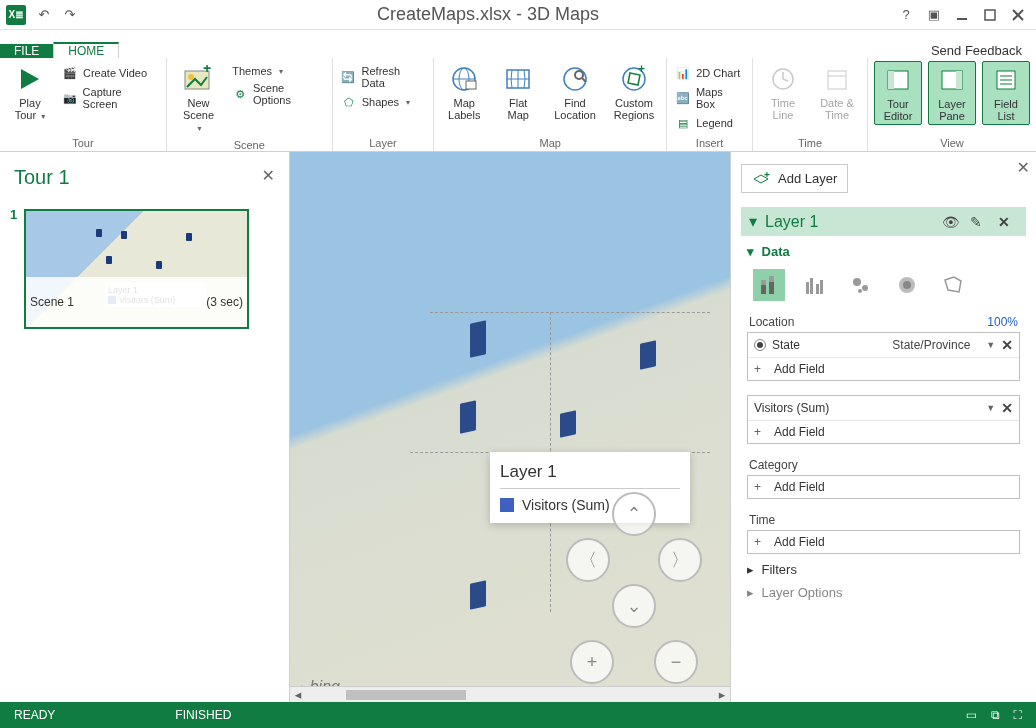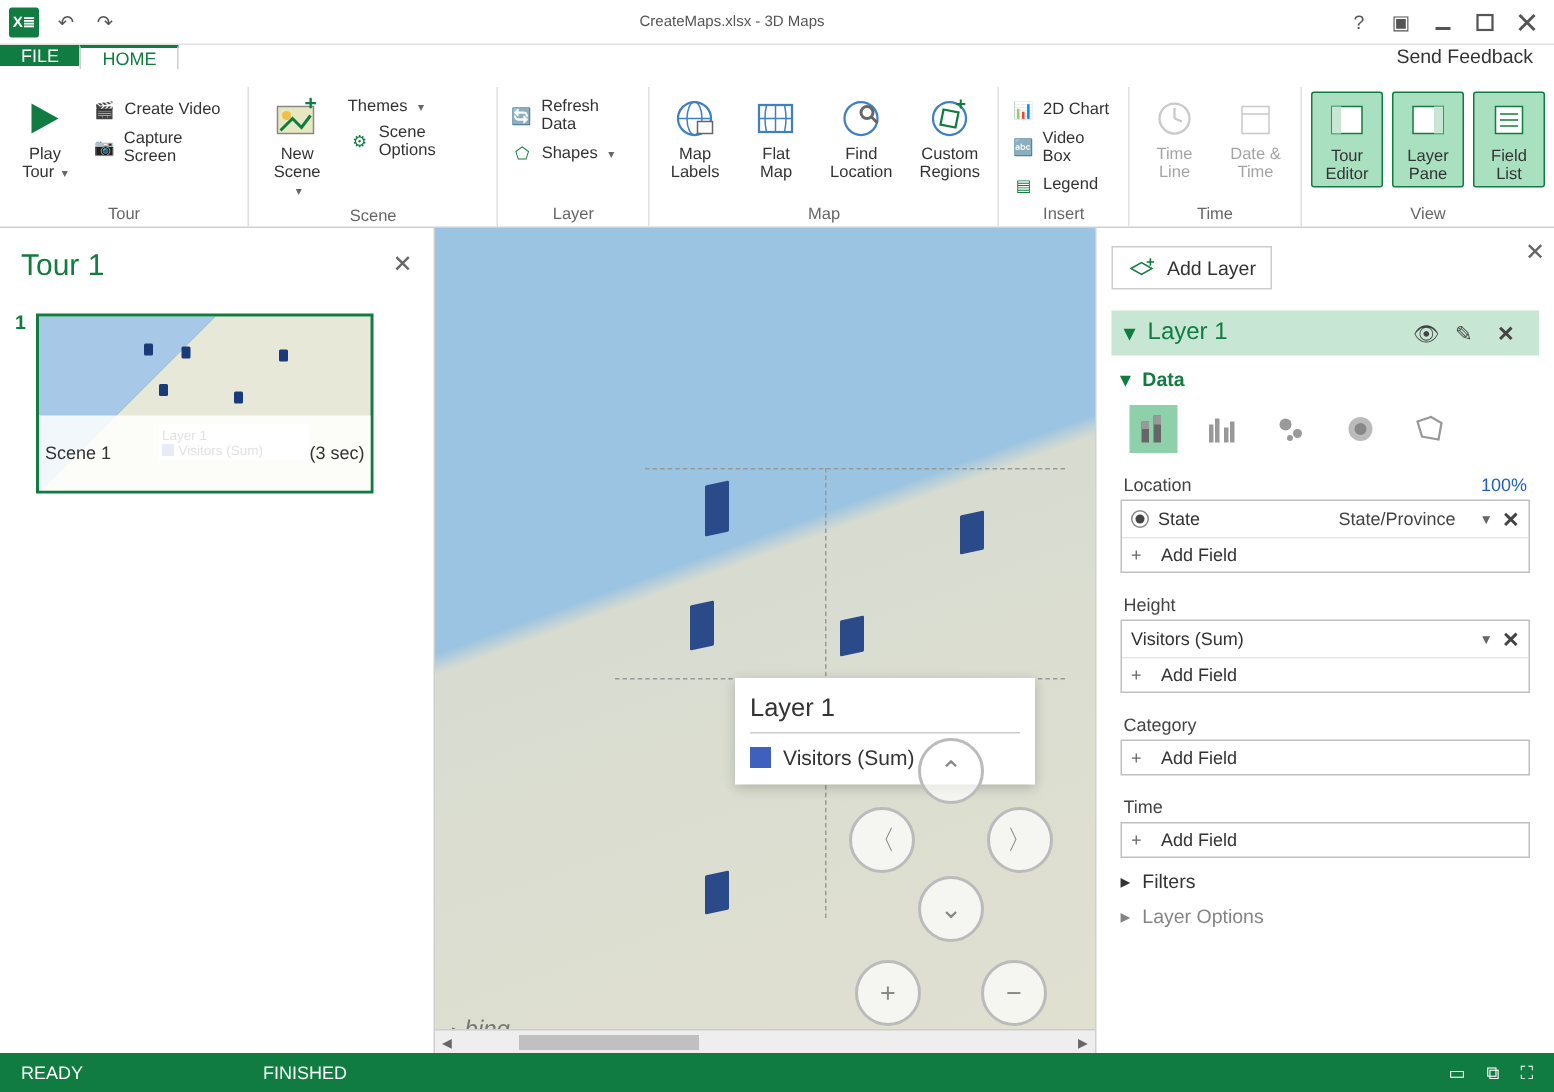--- a/index.html
+++ b/index.html
@@ -2,26 +2,26 @@
 <html><head>
 <meta charset="utf-8">
 <style>
 * { box-sizing: border-box; margin: 0; padding: 0; font-family: "Segoe UI", Arial, sans-serif; }
 body { width: 1036px; height: 728px; background: #fff; overflow: hidden; display: flex; flex-direction: column; font-size: 13px; color: #333; }
 
 
 .titlebar { height: 30px; display: flex; align-items: center; background: #fff; border-bottom: 1px solid #e0e0e0; }
 .titlebar .left { display: flex; align-items: center; gap: 10px; padding-left: 6px; }
 .titlebar .xl-icon { width: 20px; height: 20px; background: #107c41; color: #fff; display: flex; align-items: center; justify-content: center; font-size: 10px; font-weight: bold; border-radius: 2px; }
-.titlebar .center { flex: 1; text-align: center; color: #555; font-size: 10px; }
+.titlebar .center { flex: 1; text-align: center; color: #555; font-size: 18px; }
 .titlebar .right { display: flex; align-items: center; gap: 12px; padding-right: 10px; }
 .winbtn { width: 16px; height: 16px; display: flex; align-items: center; justify-content: center; cursor: pointer; color: #555; }
 
 
-.tabs { height: 28px; display: flex; align-items: flex-start; }
+.tabs { height: 28px; display: flex; align-items: flex-end; }
 .tab { padding: 0 14px; display: flex; align-items: center; font-size: 12px; cursor: pointer; }
 .tab.file { background: #107c41; color: #fff; }
 .tab.home { background: #fff; color: #107c41; border-top: 2px solid #107c41; border-left: 1px solid #d0d0d0; border-right: 1px solid #d0d0d0; }
 .feedback { margin-left: auto; padding: 0 14px; display: flex; align-items: center; color: #333; cursor: pointer; font-size: 13px; }
 
 
 .ribbon { height: 94px; display: flex; border-bottom: 1px solid #d0d0d0; background: #fff; }
 .group { display: flex; flex-direction: column; border-right: 1px solid #e0e0e0; padding: 3px 6px 0; }
 .group-body { flex: 1; display: flex; align-items: flex-start; gap: 6px; }
 .group-label { text-align: center; font-size: 11px; color: #666; padding: 2px 0; }
@@ -257,21 +257,21 @@
 
   <div class="group">
     <div class="group-body">
       <div class="smallbtns">
         <div class="smallbtn">
             <span class="sicn">📊</span>
             <span>2D Chart</span>
           </div>
         <div class="smallbtn">
             <span class="sicn">🔤</span>
-            <span>Video Box</span>
+            <span>Maps Box</span>
           </div>
         <div class="smallbtn">
             <span class="sicn">▤</span>
             <span>Legend</span>
           </div>
       </div>
     </div>
     <div class="group-label">Insert</div>
   </div>
 
@@ -475,23 +475,20 @@
             <span class="fx">✕</span>
           </div>
           <div class="fieldrow">
             <span class="plus">+</span>
             <span class="ftxt">Add Field</span>
           </div>
         </div>
       </div>
 
       <div class="fieldgroup">
-        <div class="fglabel">
-            <span>Height</span>
-          </div>
         <div class="fieldbox">
           <div class="fieldrow">
             <span class="ftxt">Visitors (Sum)</span>
             <span class="fcaret">▼</span>
             <span class="fx">✕</span>
           </div>
           <div class="fieldrow">
             <span class="plus">+</span>
             <span class="ftxt">Add Field</span>
           </div>

